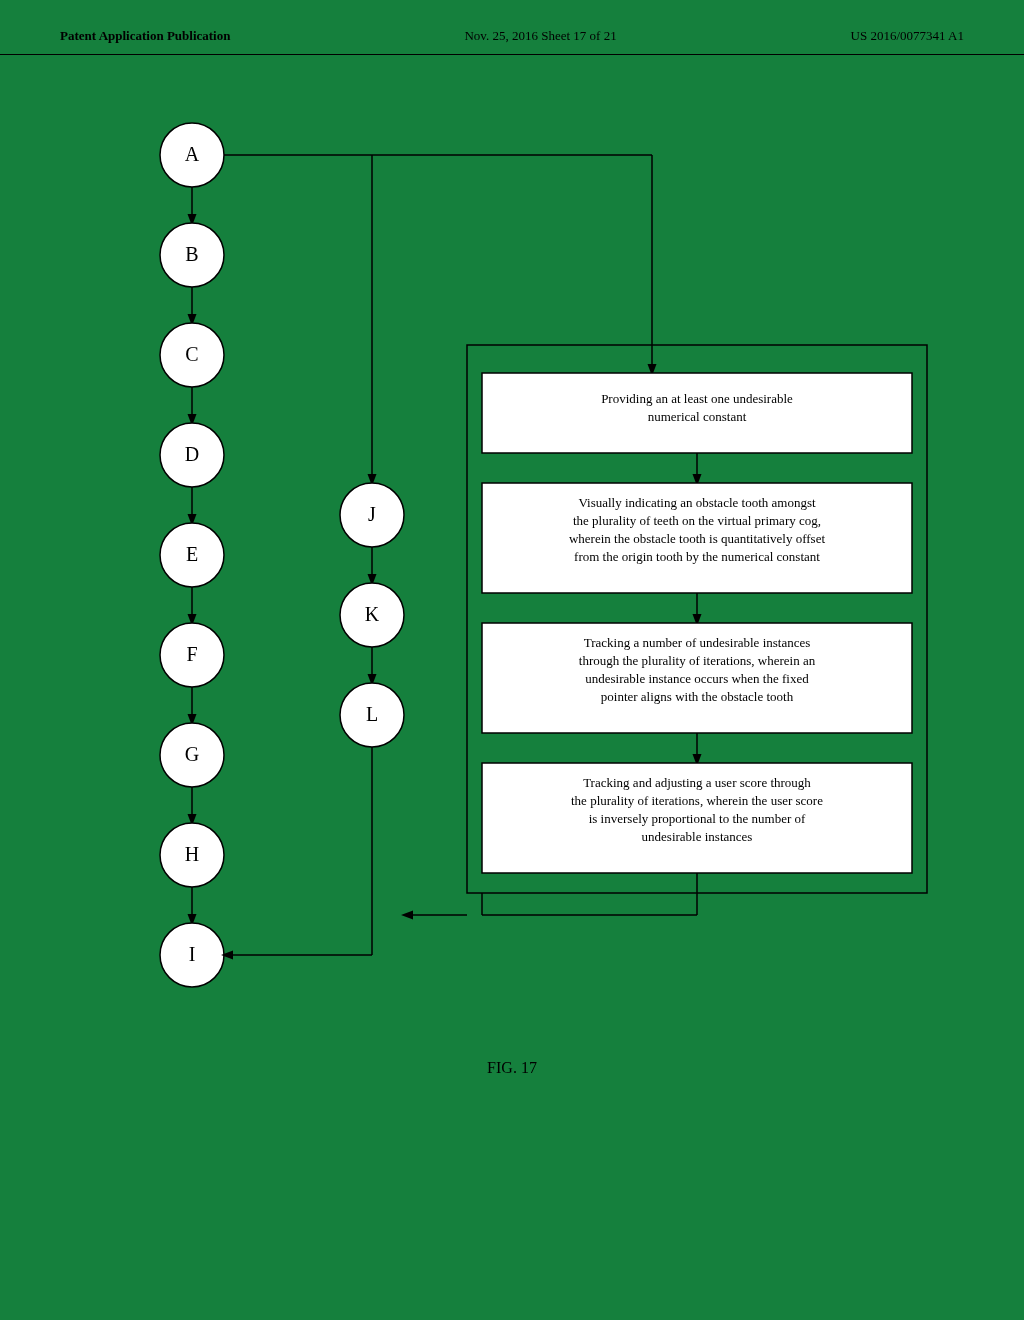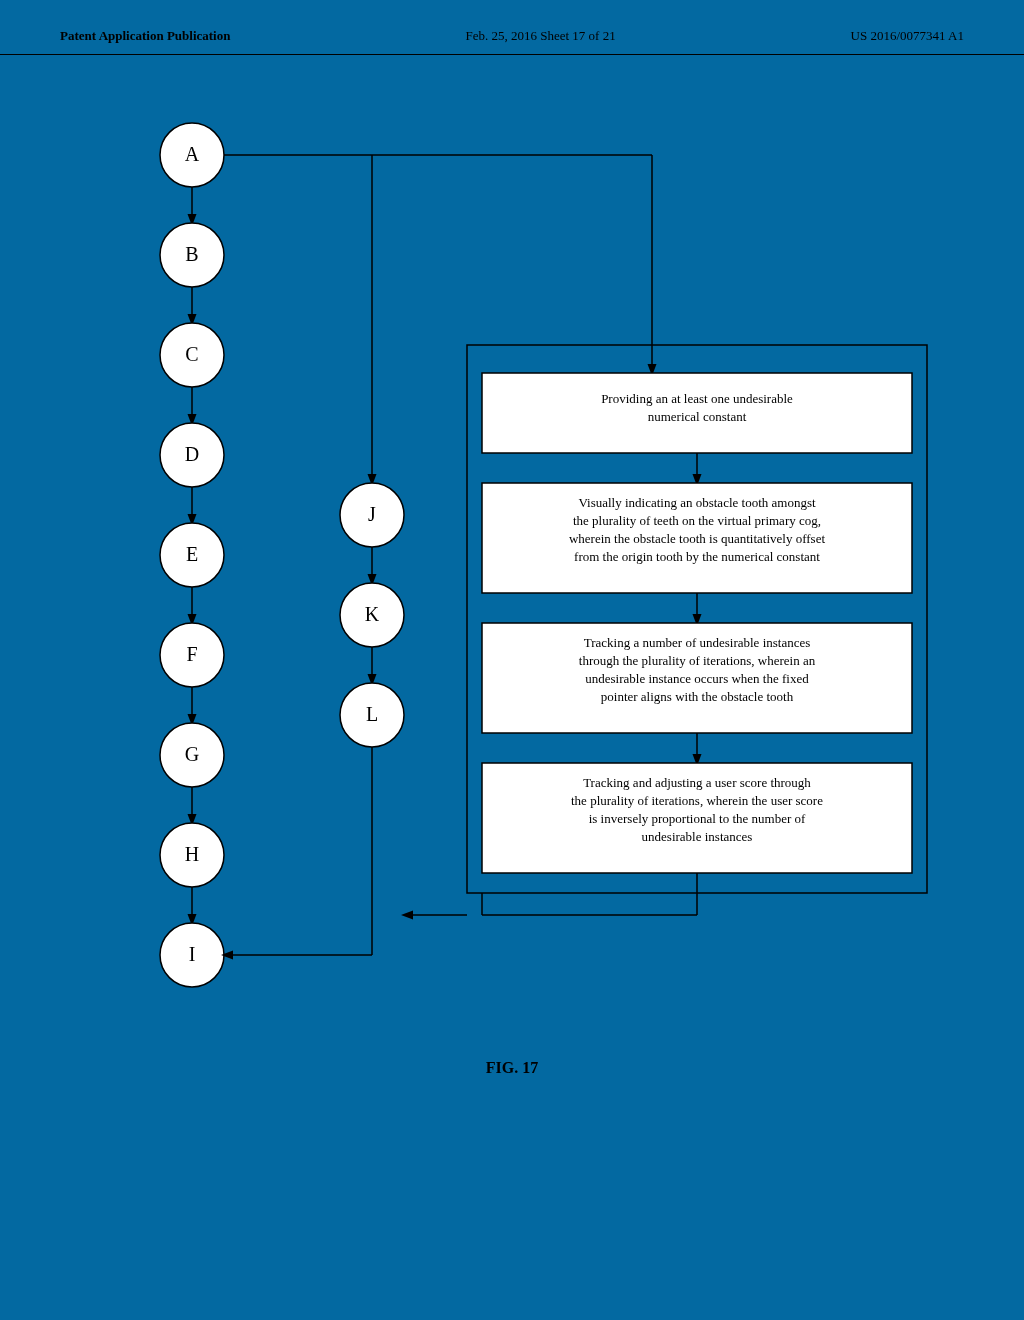--- a/index.html
+++ b/index.html
@@ -7,21 +7,21 @@
       background: #fff;
       font-family: 'Times New Roman', Times, serif;
       width: 1024px;
       min-height: 1320px;
       position: relative;
     }
 
     .page {
       width: 1024px;
       min-height: 1320px;
-      background: #0369a1;
+      background: #15803d;
       padding: 0;
       position: relative;
     }
 
     
     .header {
       display: flex;
       justify-content: space-between;
       align-items: center;
       padding: 28px 60px 10px 60px;
@@ -51,33 +51,33 @@
 
     
     .diagram-svg {
       width: 100%;
     }
 
     
     .figure-label {
       text-align: center;
       font-size: 16px;
-      font-weight: bold;
+      font-weight: normal;
       margin-top: 20px;
       padding-bottom: 40px;
     }
   </style>
 </head>
 <body>
 
 <div class="page">
 
   <div class="header">
     <span class="header-left">Patent Application Publication</span>
-    <span class="header-center">Feb. 25, 2016   Sheet 17 of 21</span>
+    <span class="header-center">Nov. 25, 2016   Sheet 17 of 21</span>
     <span class="header-right">US 2016/0077341 A1</span>
   </div>
 
   <div class="diagram-area">
     <svg viewBox="0 0 900 900" width="900" height="900" class="diagram-svg">
 
       <circle cx="130" cy="60" r="32" fill="white" stroke="black" stroke-width="1.5"></circle>
       <text x="130" y="66" text-anchor="middle" font-size="20" font-family="Times New Roman">A</text>
 
       <line x1="130" y1="92" x2="130" y2="128" stroke="black" stroke-width="1.5" marker-end="url(#arrow)"></line>

